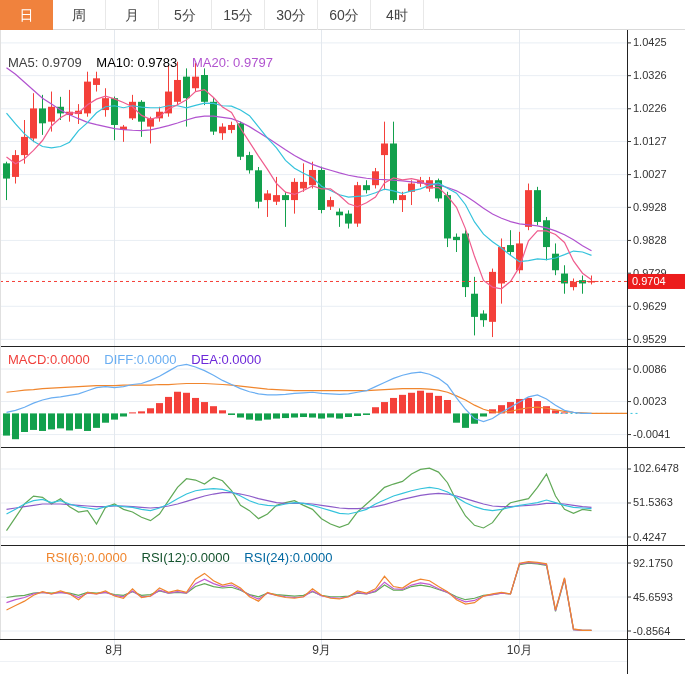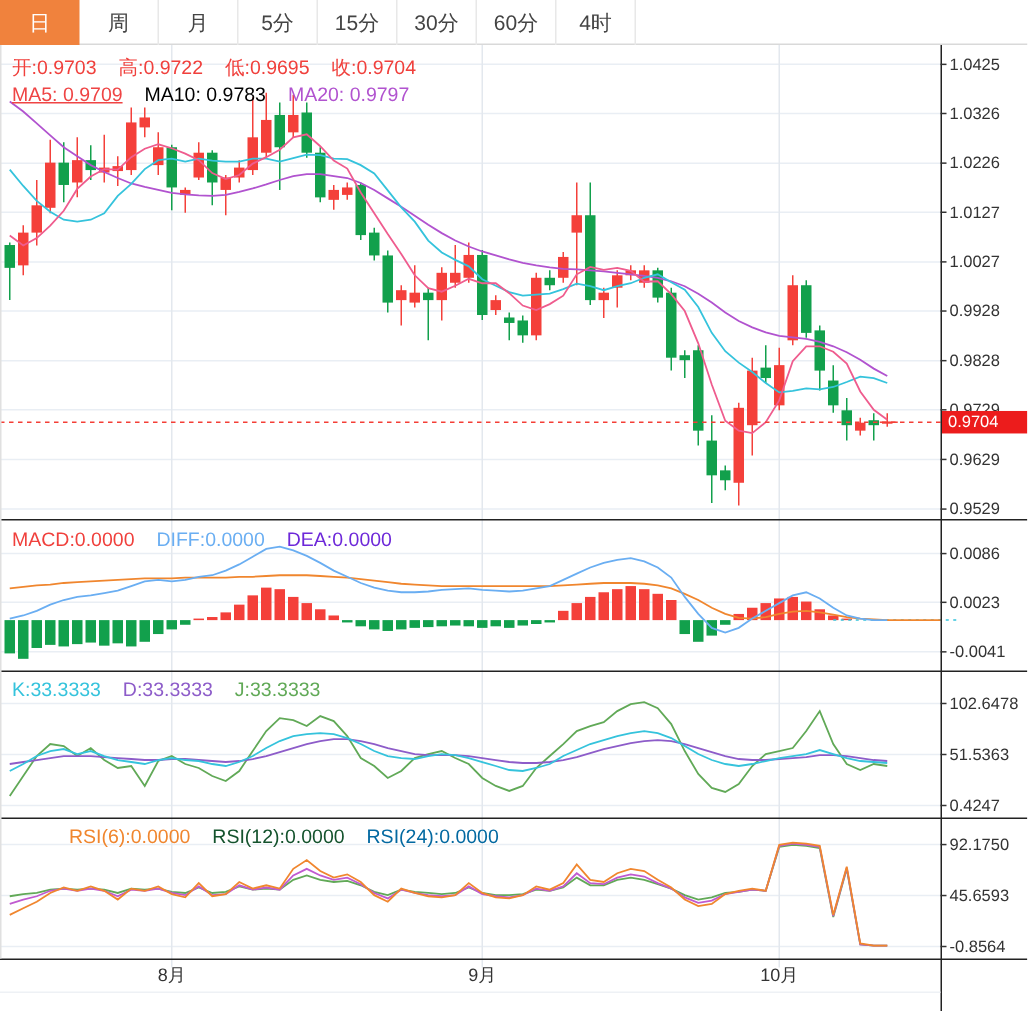--- a/index.html
+++ b/index.html
@@ -339,40 +339,29 @@
     <div class="tab active">日</div>
     <div class="tab">周</div>
     <div class="tab">月</div>
     <div class="tab">5分</div>
     <div class="tab">15分</div>
     <div class="tab">30分</div>
     <div class="tab">60分</div>
     <div class="tab">4时</div>
   </div>
 
-  <div id="legend-main-ohlc" class="legend">
-    <span style="color: rgb(240, 64, 60);">开:0.9703</span>
-    <span style="color: rgb(240, 64, 60);">高:0.9722</span>
-    <span style="color: rgb(240, 64, 60);">低:0.9695</span>
-    <span style="color: rgb(240, 64, 60);">收:0.9704</span>
-  </div>
   <div id="legend-main-ma" class="legend">
-    <span style="color: #ef4444; text-decoration: underline;">MA5: 0.9709</span>
+    <span style="color: #404040;">MA5: 0.9709</span>
     <span style="color: #000000;">MA10: 0.9783</span>
     <span style="color: rgb(177, 83, 207);">MA20: 0.9797</span>
   </div>
   <div id="legend-macd" class="legend">
     <span style="color: rgb(240, 64, 60);">MACD:0.0000</span>
     <span style="color: rgb(106, 174, 242);">DIFF:0.0000</span>
     <span style="color: #6d28d9;">DEA:0.0000</span>
   </div>
-  <div id="legend-kdj" class="legend">
-    <span style="color: rgb(53, 195, 220);">K:33.3333</span>
-    <span style="color: rgb(141, 92, 201);">D:33.3333</span>
-    <span style="color: rgb(97, 169, 87);">J:33.3333</span>
-  </div>
   <div id="legend-rsi" class="legend">
     <span style="color: rgb(240, 134, 46); margin-left: 38px;">RSI(6):0.0000</span>
     <span style="color: #14532d; margin-top: 20px;">RSI(12):0.0000</span>
     <span style="color: #0369a1;">RSI(24):0.0000</span>
   </div>
 
 </div>
 
 </body></html>

